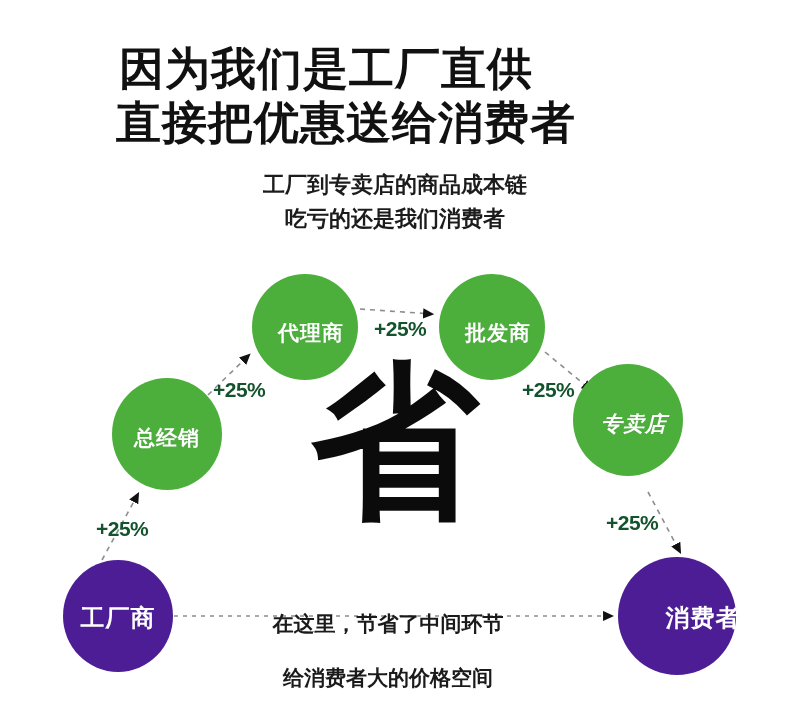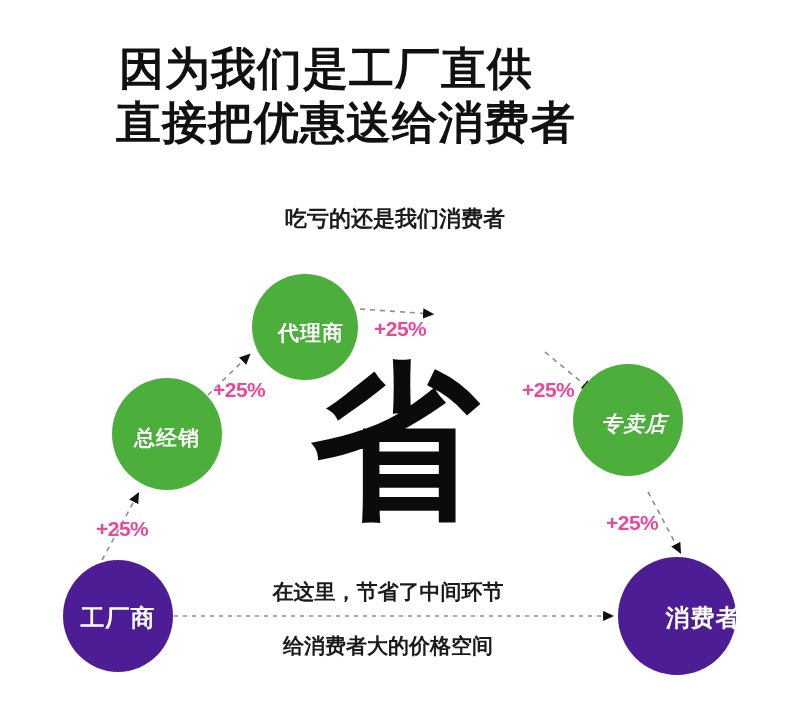--- a/index.html
+++ b/index.html
@@ -97,21 +97,21 @@
   #node-distributor .node-label { transform: translate(0px, 4px); }
   #node-store .node-label       { transform: translate(6px, 4px); }
   #node-factory .node-label     { transform: translate(0px, 2px); }
   #node-consumer .node-label    { transform: translate(2px, 2px); margin-left: 48px; }
 
   
   .pct {
     position: absolute;
     font-size: 21px;
     font-weight: 700;
-    color: #ec4899;
+    color: #14532d;
     white-space: nowrap;
     letter-spacing: -0.5px;
   }
   #pct-1 { left: 96px;  top: 517px; }
   #pct-2 { left: 213px; top: 378px; }
   #pct-3 { left: 374px; top: 317px; }
   #pct-4 { left: 522px; top: 378px; }
   #pct-5 { left: 606px; top: 511px; }
 
   
@@ -127,32 +127,34 @@
   .footline {
     position: absolute;
     left: 0;
     width: 776px;
     text-align: center;
     color: #1a1a1a;
     font-weight: 600;
     font-size: 21px;
     line-height: 28px;
     white-space: nowrap;
+    margin-top: 32px;
   }
   #footline-1 { top: 578px; }
   #footline-2 { top: 632px; }
 </style>
 </head>
 <body>
 
 <div id="page">
 
   <div class="headline" id="headline-1">因为我们是工厂直供</div>
   <div class="headline" id="headline-2">直接把优惠送给消费者</div>
 
+  <div class="subline" id="subline-1">工厂到专卖店的商品成本链</div>
   <div class="subline" id="subline-2">吃亏的还是我们消费者</div>
 
   <svg id="connectors" viewBox="0 0 790 704" xmlns="http://www.w3.org/2000/svg">
     <defs>
       <marker id="arrowhead" markerWidth="7" markerHeight="7" refX="5.6" refY="3.2" orient="auto" markerUnits="strokeWidth">
         <path d="M0,0 L7,3.2 L0,6.4 z" fill="#111111"></path>
       </marker>
     </defs>
 
     <g>
@@ -179,20 +181,23 @@
       <line x1="174" y1="616" x2="612" y2="616" stroke="#8d8d8d" stroke-width="1.6" stroke-dasharray="4 5" marker-end="url(#arrowhead)"></line>
     </g>
   </svg>
 
   <div id="center-glyph">省</div>
 
   <div class="node node-green" id="node-agent">
     <span class="node-label">代理商</span>
   </div>
 
+  <div class="node node-green" id="node-wholesaler">
+    <span class="node-label">批发商</span>
+  </div>
 
   <div class="node node-green" id="node-distributor">
     <span class="node-label">总经销</span>
   </div>
 
   <div class="node node-green" id="node-store">
     <span class="node-label">专卖店</span>
   </div>
 
   <div class="node node-black" id="node-factory">

